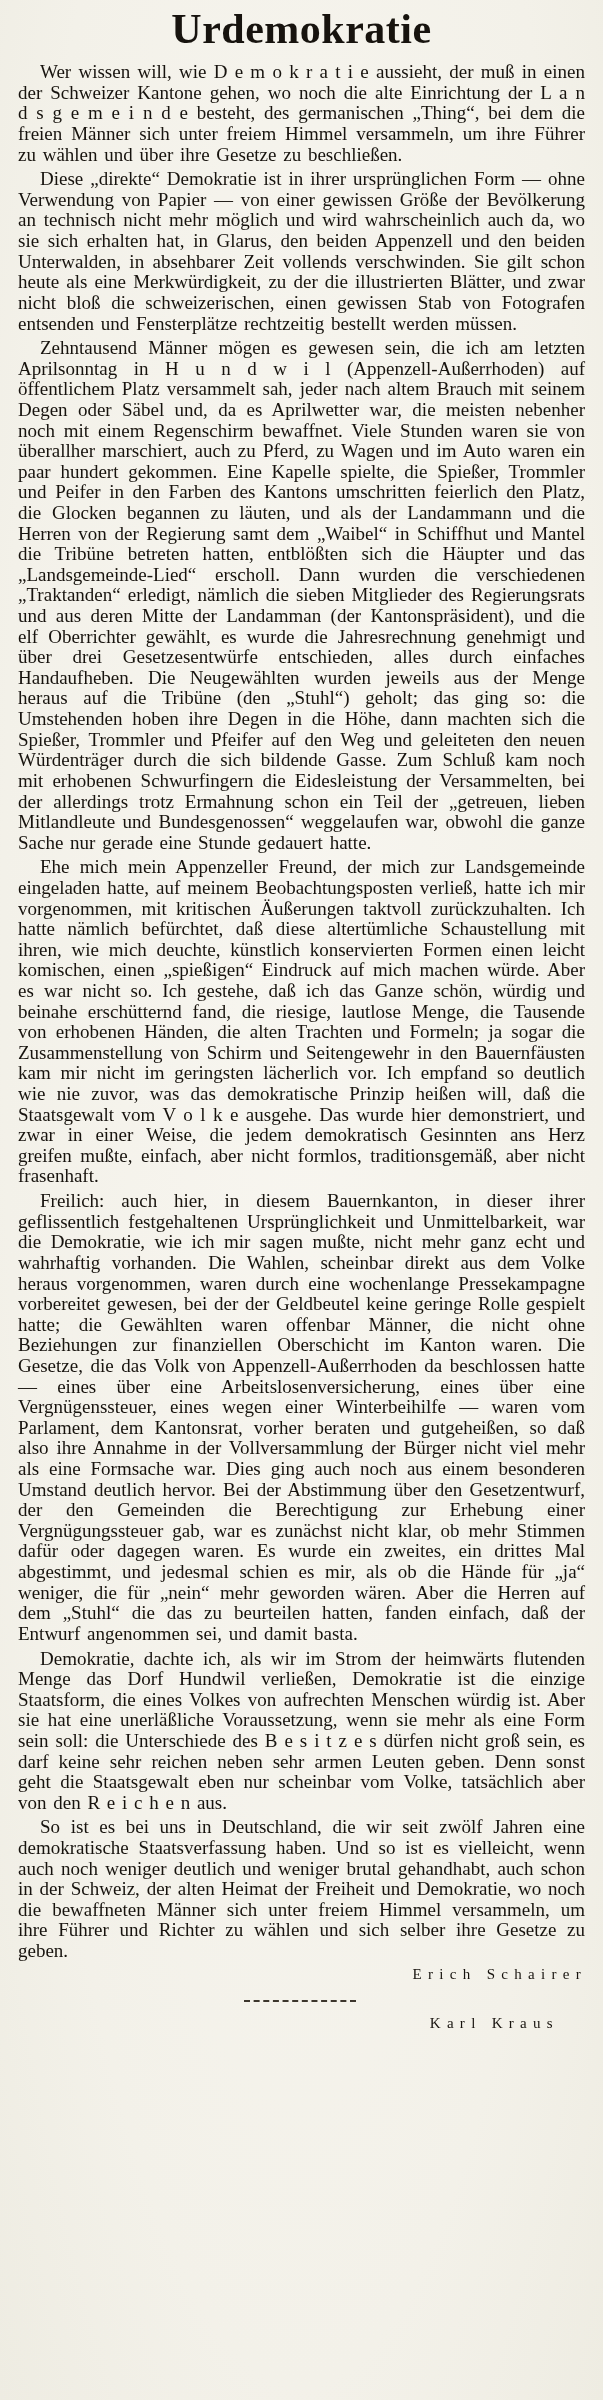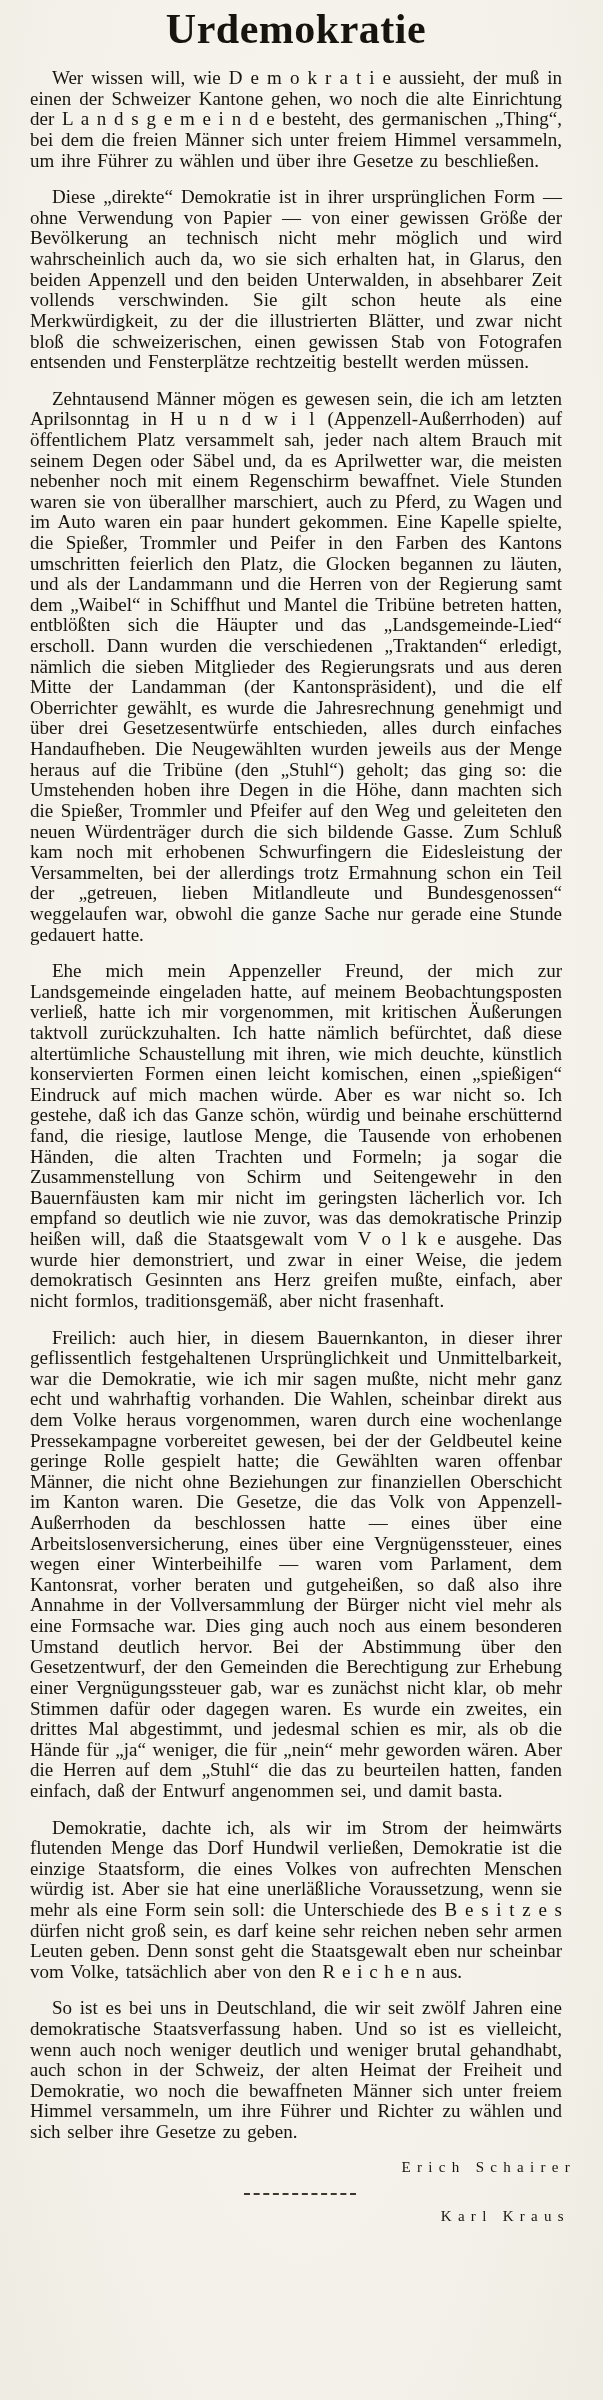--- a/index.html
+++ b/index.html
@@ -11,36 +11,36 @@
     position: relative;
     width: 603px;
     height: 2400px;
     margin: 0 auto;
     overflow: hidden;
     background: #f6f4ed;
     background-image: radial-gradient(ellipse at 50% 40%, #f8f6f0 0%, #f3f1e9 70%, #eeece2 100%);
     color: #17130e;
     font-family: "Liberation Serif", "DejaVu Serif", serif;
     box-sizing: border-box;
-    padding: 6px 25px 0 14px;
+    padding: 6px 14px 0 14px;
   }
   .page-title {
     font-size: 42px;
     font-weight: bold;
     text-align: center;
     letter-spacing: 0.5px;
     margin: 0 0 10px 0;
     line-height: 1.1;
   }
   .para {
     font-size: 19px;
     line-height: 1.085;
     text-align: justify;
     text-indent: 22px;
-    margin: 16px;
+    margin: 4px;
     word-spacing: 2px;
     hyphens: auto;
     -webkit-hyphens: auto;
   }
   .signature {
     font-size: 15px;
     font-weight: 500;
     text-align: right;
     letter-spacing: 0.42em;
     margin: 3px 2px 0 0;
@@ -50,21 +50,21 @@
     width: 112px;
     height: 0;
     border-top: 2px dashed #3c362d;
     margin: 17px auto 13px 230px;
   }
   .footer-quote .para {
     text-indent: 16px;
   }
   .footer-signature {
     margin-top: 4px;
-    margin-right: 8px;
+    margin-right: 30px;
   }
 </style>
 </head>
 <body>
 
 <div class="page">
 
   <h1 class="page-title">Urdemokratie</h1>
 
   <div class="article">

